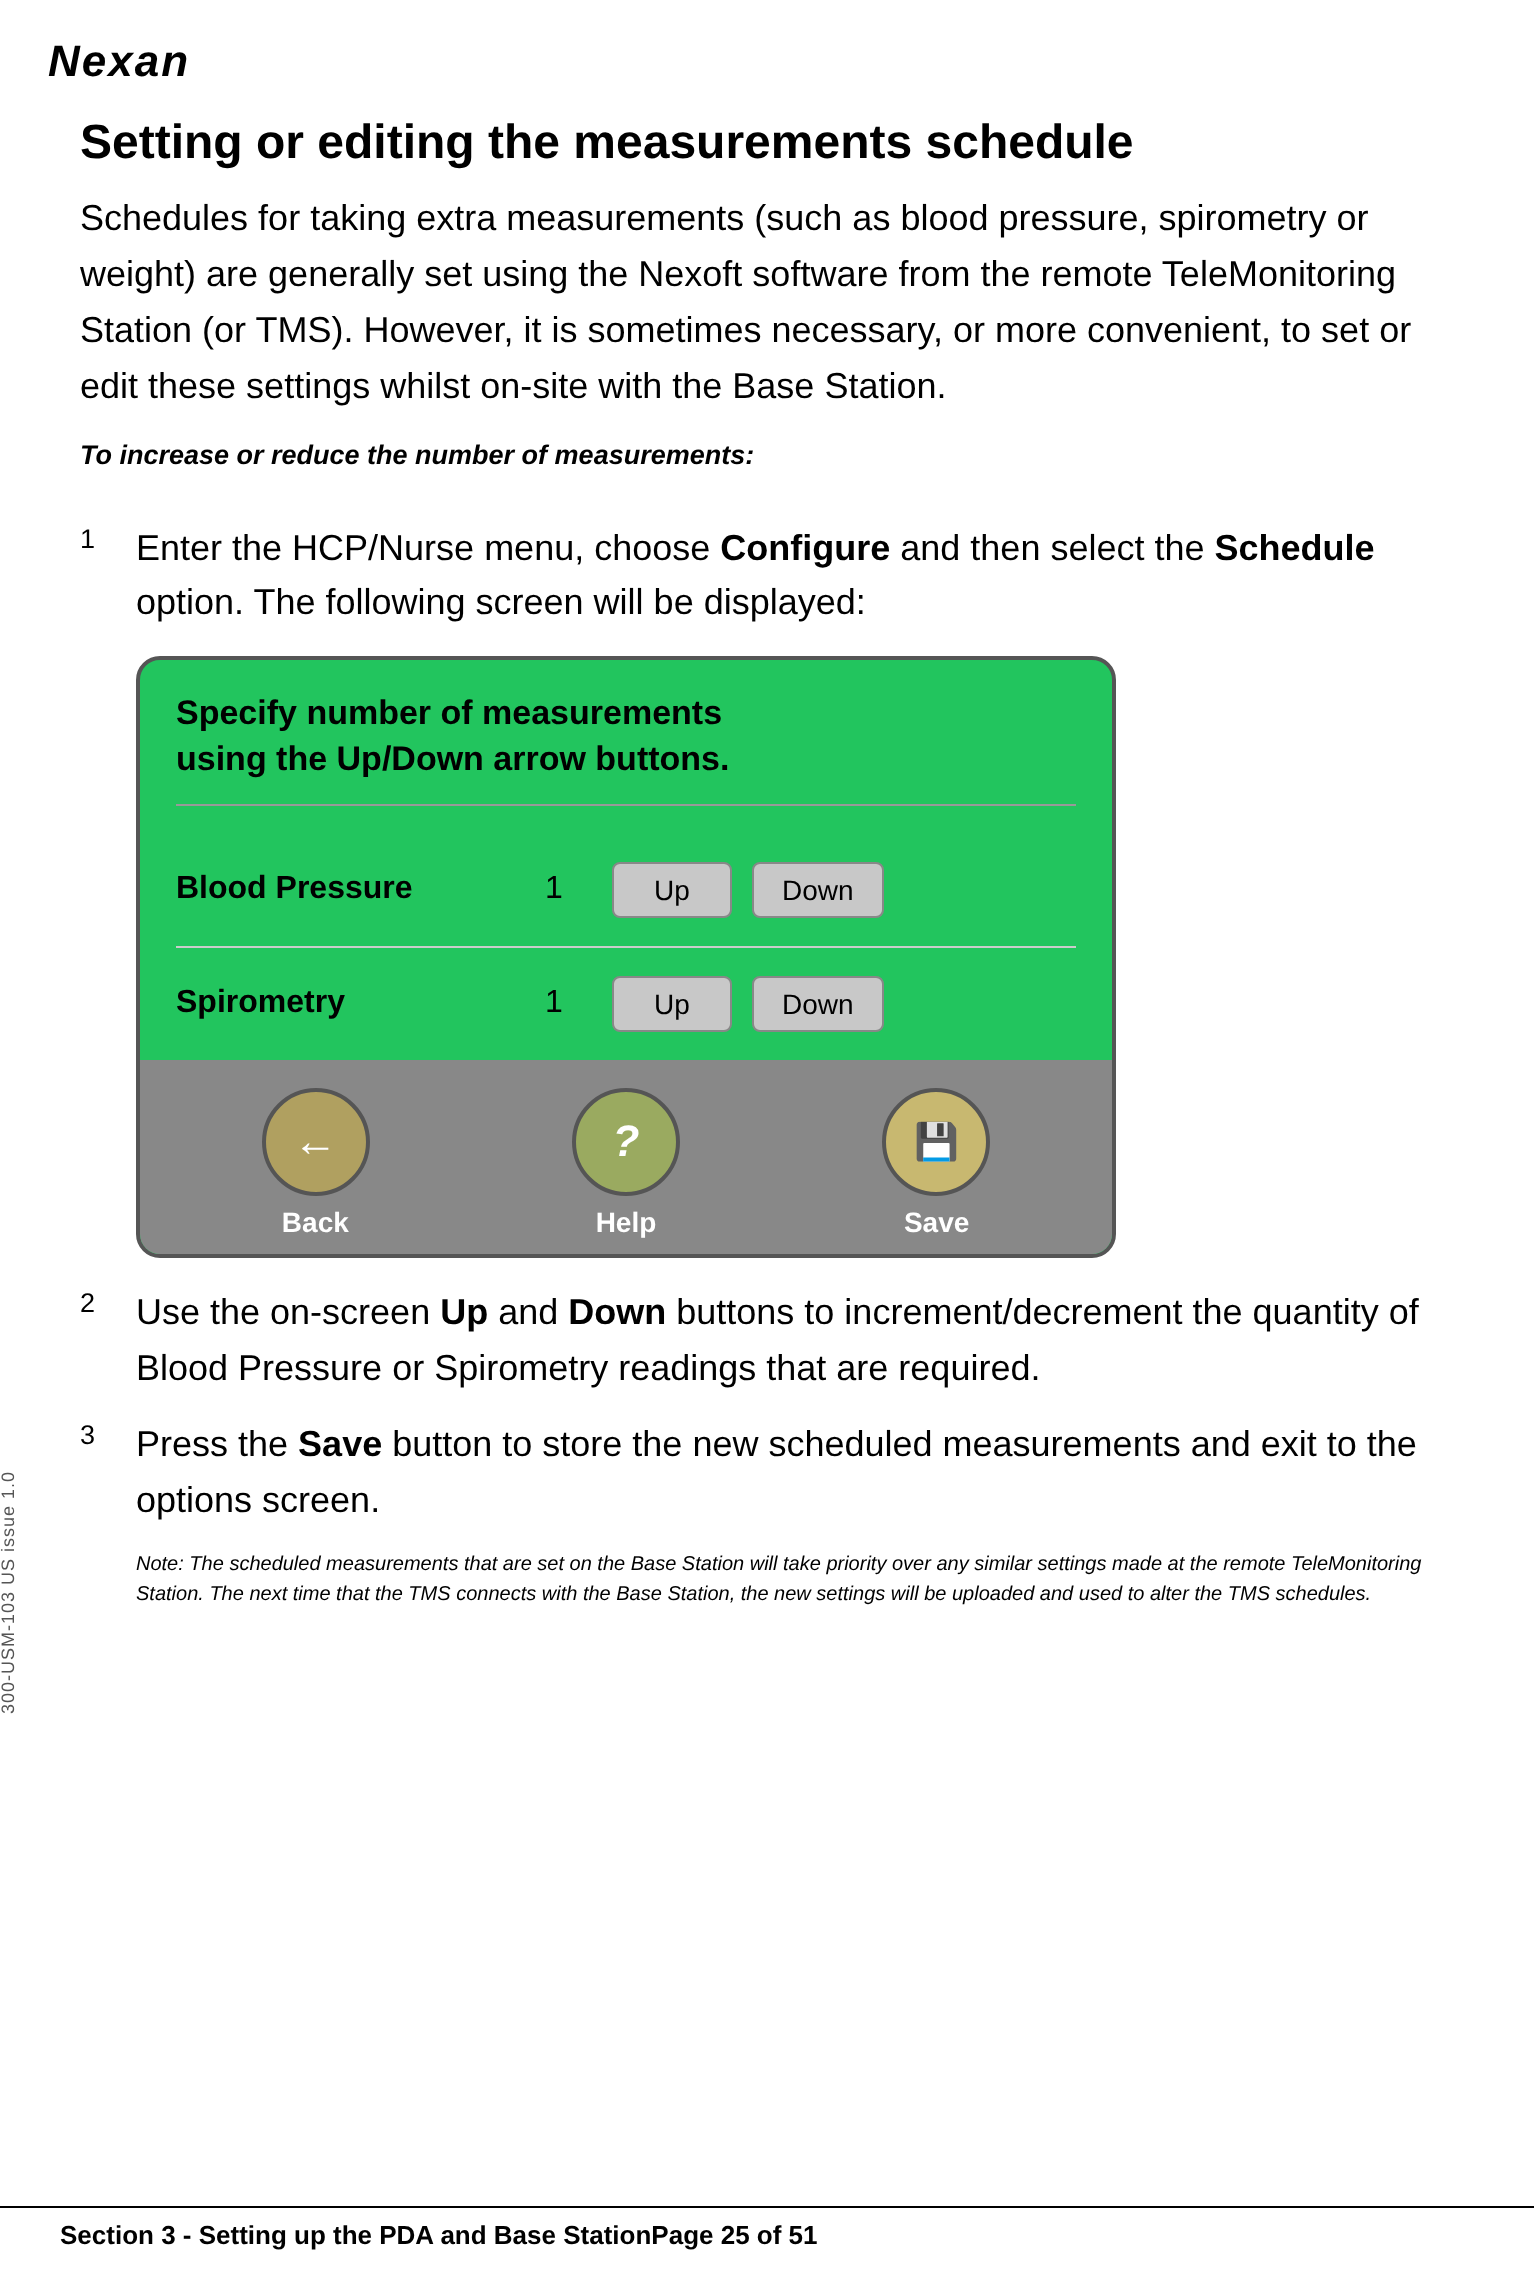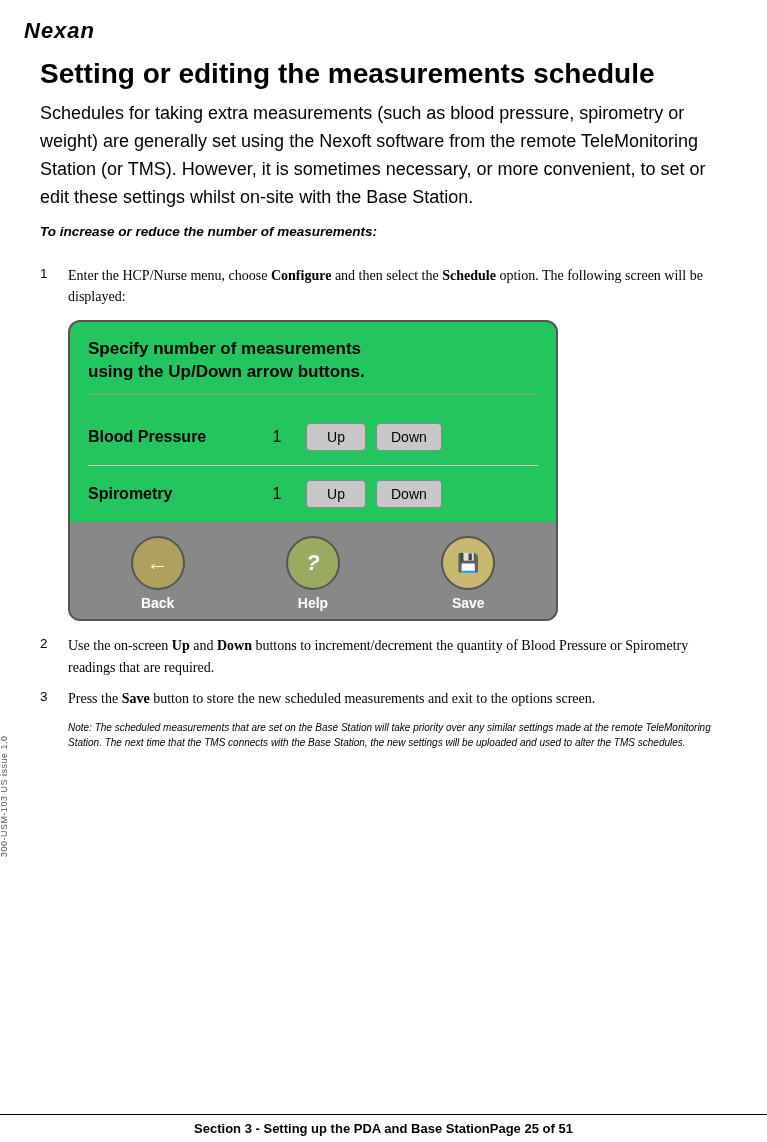--- a/index.html
+++ b/index.html
@@ -19,21 +19,21 @@
       font-family: Arial, sans-serif;
       letter-spacing: 1px;
       padding: 8px 30px 4px 24px;
       color: #000;
     }
     .logo span { font-style: italic; }
     .main-content {
       padding: 10px 40px 10px 40px;
     }
     .page-title {
-      font-size: 28px;
+      font-size: 24px;
       font-weight: bold;
       margin-bottom: 10px;
     }
     .intro-text {
       font-size: 18px;
       line-height: 1.55;
       margin-bottom: 12px;
     }
     .italic-bold {
       font-style: italic;
@@ -49,24 +49,23 @@
       display: flex;
       align-items: flex-start;
       margin-bottom: 10px;
     }
     .step-num {
       min-width: 28px;
       font-size: 13.5px;
       padding-top: 1px;
     }
     .step-text {
-      font-size: 14px;
+      font-size: 18px;
       line-height: 1.55;
       flex: 1;
-      font-family: Liberation Serif, serif;
     }
     .step-text b { font-weight: bold; }
 
     
     .device-box {
       border: 2px solid #555;
       border-radius: 12px;
       margin: 12px 0 14px 28px;
       padding: 16px 18px 0 18px;
       background: #22c55e;
@@ -169,26 +168,26 @@
     .note-text {
       font-size: 10px;
       font-style: italic;
       line-height: 1.55;
       margin-top: 0;
       margin-left: 28px;
     }
 
     .footer-bar {
       position: absolute;
-      bottom: 0;
+      bottom: 11px;
       left: 0;
       width: 100%;
       border-top: 1.5px solid #000;
       display: flex;
-      justify-content: center;
+      justify-content: flex-start;
       align-items: center;
       padding: 6px 30px;
       font-size: 13px;
     }
     .footer-bar .section-label { font-weight: bold; }
     .footer-bar .page-num { font-weight: bold; }
 
     .side-text {
       position: absolute;
       left: 4px;

